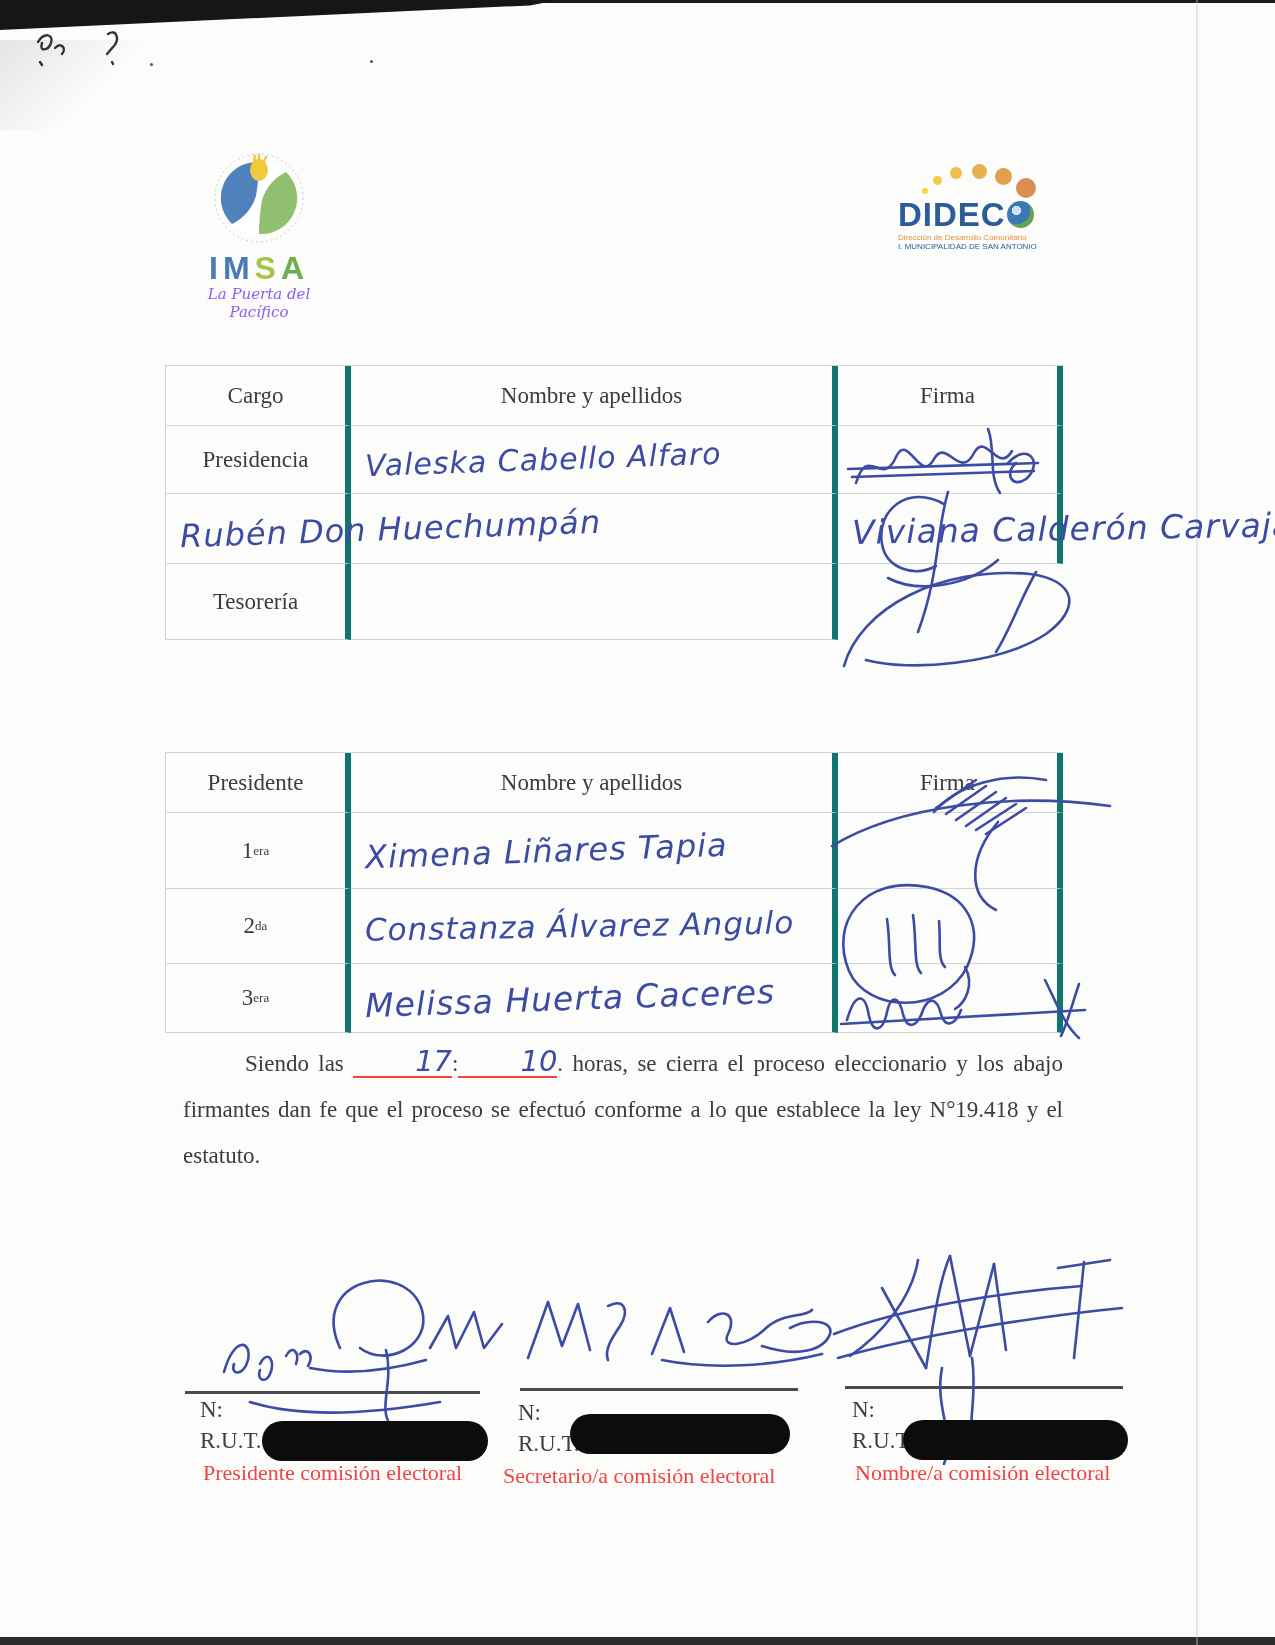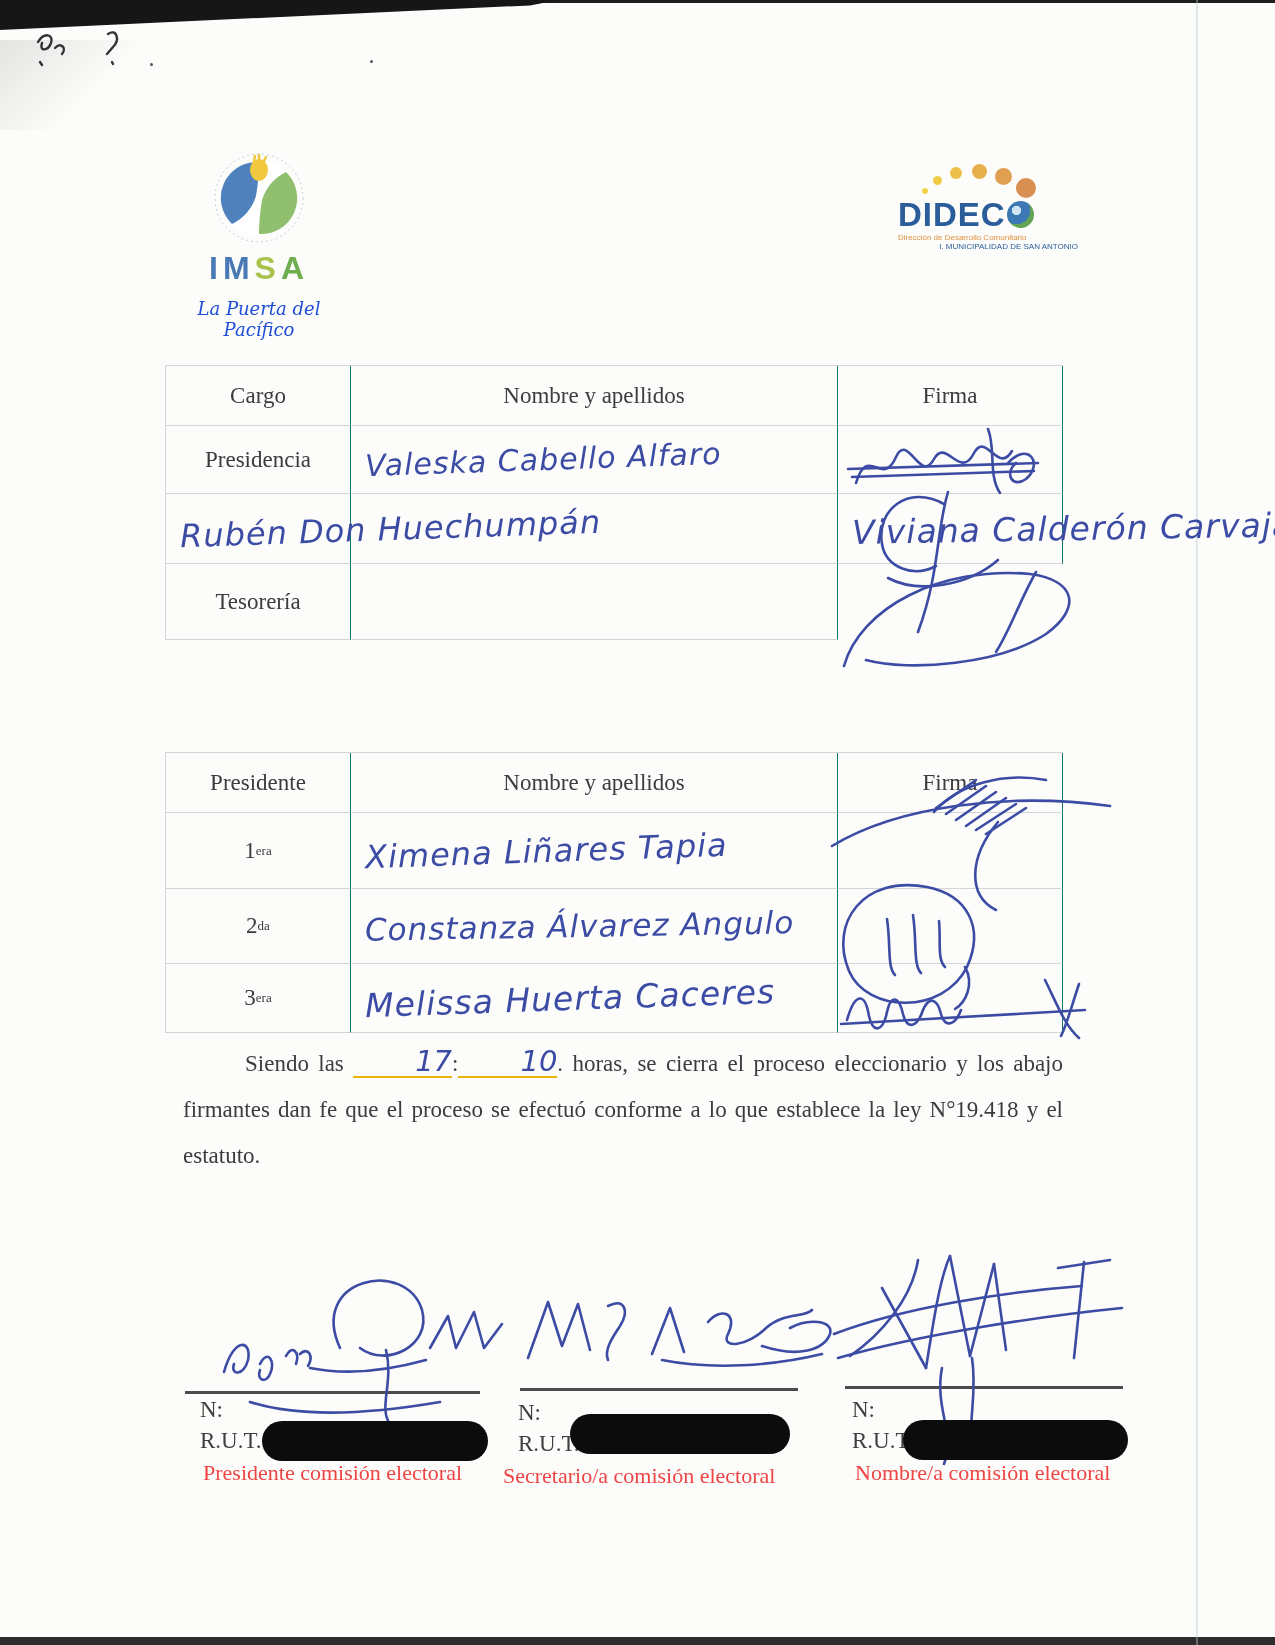--- a/index.html
+++ b/index.html
@@ -11,46 +11,46 @@
   .edge-top2{position:absolute;left:0;top:0;width:100%;height:3px;background:#1d1d1d;}
   .edge-bottom{position:absolute;left:0;top:1637px;width:100%;height:8px;background:#2c2c2c;}
   .crease{position:absolute;left:1196px;top:0;width:2px;height:100%;background:rgba(185,205,205,.40);}
   .smudge{position:absolute;left:0;top:40px;width:160px;height:90px;
           background:linear-gradient(135deg,rgba(120,120,120,.18),rgba(255,255,255,0) 60%);}
   
   .imsa{position:absolute;left:184px;top:152px;width:150px;text-align:center;}
   .imsa-name{font-family:"Liberation Sans",sans-serif;font-weight:bold;font-size:32px;letter-spacing:5px;line-height:1;}
   .imsa-name span:nth-child(1){color:#4a7ab5;} .imsa-name span:nth-child(2){color:#4a7ab5;}
   .imsa-name span:nth-child(3){color:#a9c24c;} .imsa-name span:nth-child(4){color:#6fae4e;}
-  .imsa-tag{font-family:"DejaVu Serif",serif;font-style:italic;font-size:18px;color:#1d4ed8;margin-top:14px;}
+  .imsa-tag{font-family:"DejaVu Serif",serif;font-style:italic;font-size:15px;color:#8b5cf6;margin-top:1px;}
   .dideco{position:absolute;left:898px;top:164px;width:180px;font-family:"Liberation Sans",sans-serif;}
   .dideco-dots{position:relative;height:34px;}
   .dideco-dots i{position:absolute;border-radius:50%;display:block;}
   .dideco-word{color:#2b5d9b;font-weight:bold;font-size:33px;line-height:1;letter-spacing:1px;display:flex;align-items:center;}
   .dideco-globe{display:inline-block;width:27px;height:27px;border-radius:50%;margin-left:1px;
       background:radial-gradient(circle at 35% 35%, #cfe3f2 0 18%, #3c78b4 19% 55%, #62a453 56% 100%);}
   .dideco-sub1{color:#e0913f;font-size:8px;margin-top:2px;}
-  .dideco-sub2{color:#2b5d9b;font-size:8px;text-align:right;}
+  .dideco-sub2{color:#2b5d9b;font-size:8px;}
   
   .para{position:absolute;left:183px;width:880px;font-size:23px;line-height:46px;
         text-align:justify;text-indent:62px;}
   
   .tbl{position:absolute;left:165px;width:897px;display:grid;grid-template-columns:185px 487px 225px;
        border-top:1px solid #d4d4d4;border-left:1px solid #d4d4d4;}
-  .cell{border-right:1px solid #0f766e;border-bottom:1px solid #d4d4d4;position:relative;
+  .cell{border-right:6px solid #0f766e;border-bottom:1px solid #d4d4d4;position:relative;
         display:flex;align-items:center;justify-content:center;font-size:23px;overflow:visible;}
   .cell.name{justify-content:flex-start;padding-left:14px;}
   .hand{font-family:"DejaVu Sans",sans-serif;font-style:italic;color:#3c4ba4;font-size:30px;
         letter-spacing:1px;transform:rotate(-2deg);white-space:nowrap;}
   sup.ord{font-size:13px;vertical-align:super;line-height:0;}
   
   .sig{position:absolute;pointer-events:none;z-index:3;}
   .sig path{fill:none;stroke:#3c4ba4;stroke-width:2.6;stroke-linecap:round;stroke-linejoin:round;}
   
-  .slot{display:inline-block;min-width:54px;border-bottom:2px solid #eab308;text-align:center;line-height:1;}
+  .slot{display:inline-block;min-width:54px;border-bottom:2px solid #ef4444;text-align:center;line-height:1;}
   .hand-time{font-family:"DejaVu Sans",sans-serif;font-style:italic;color:#3c4ba4;font-size:29px;}
   
   .sigline{position:absolute;height:3px;background:#4c4c4c;z-index:2;}
   .lab{position:absolute;font-size:23px;color:#3f3f3f;z-index:2;}
   .role{position:absolute;font-size:22px;color:#ef4444;z-index:2;}
   .redact{position:absolute;background:#0c0c0c;border-radius:21px;z-index:5;}
   
   .penmark path{fill:none;stroke:#333;stroke-width:2.4;stroke-linecap:round;}
   .dot{position:absolute;width:3px;height:3px;border-radius:50%;background:#555;}
 </style>

